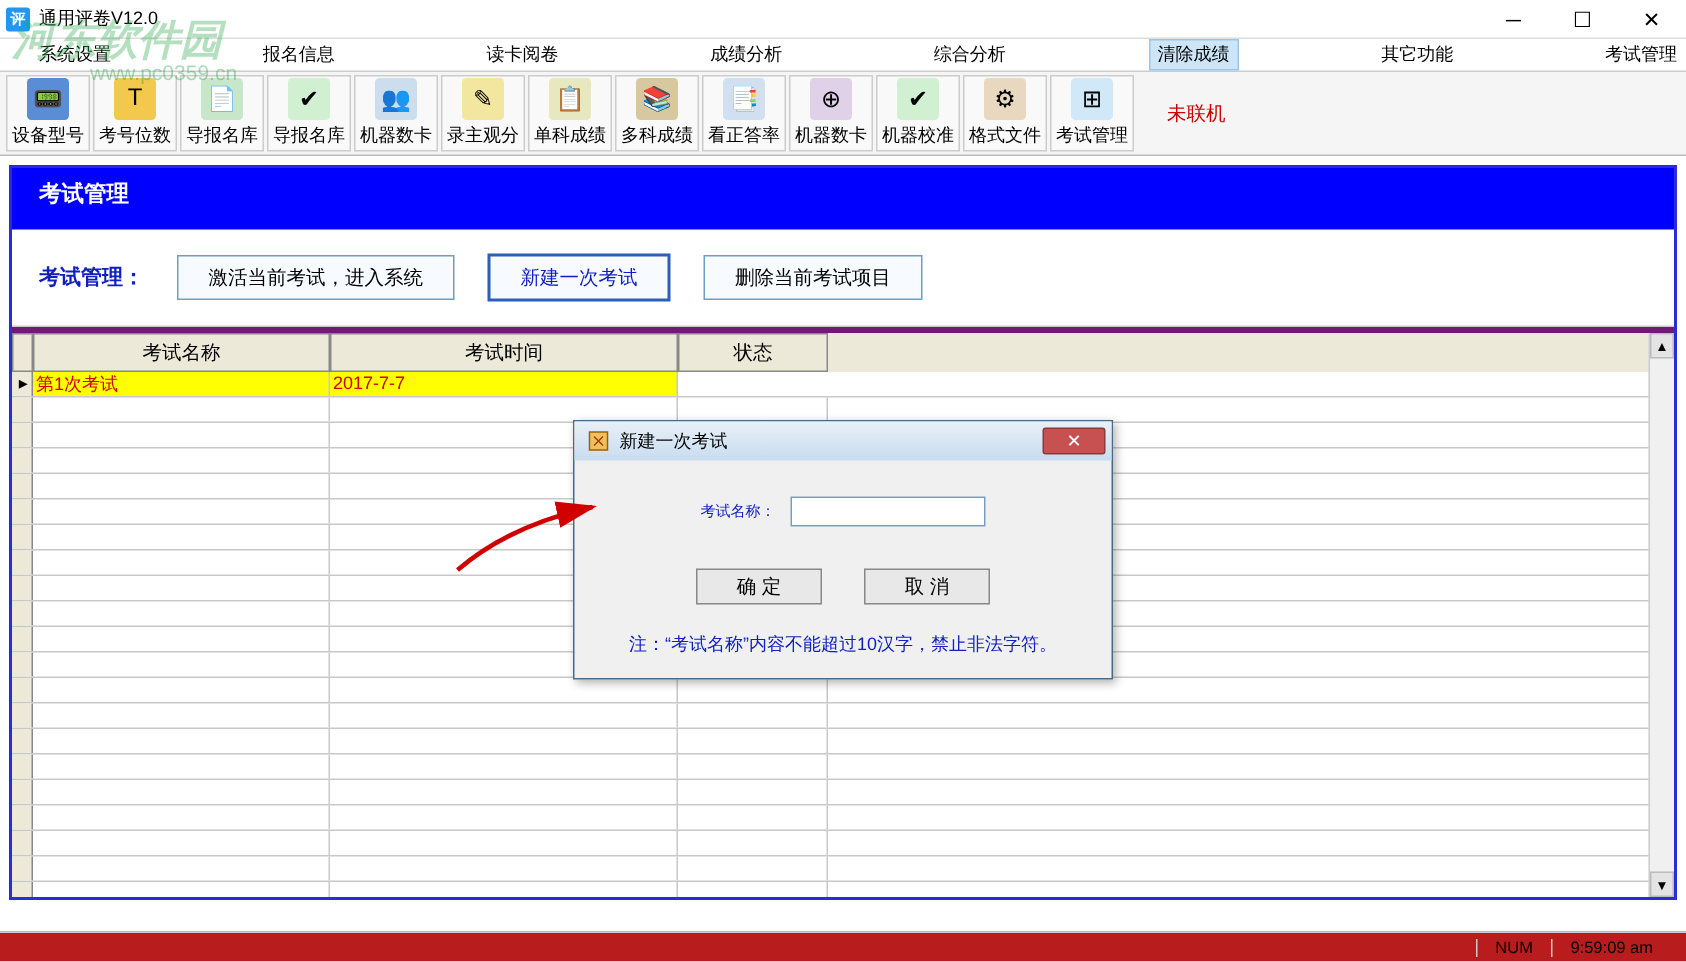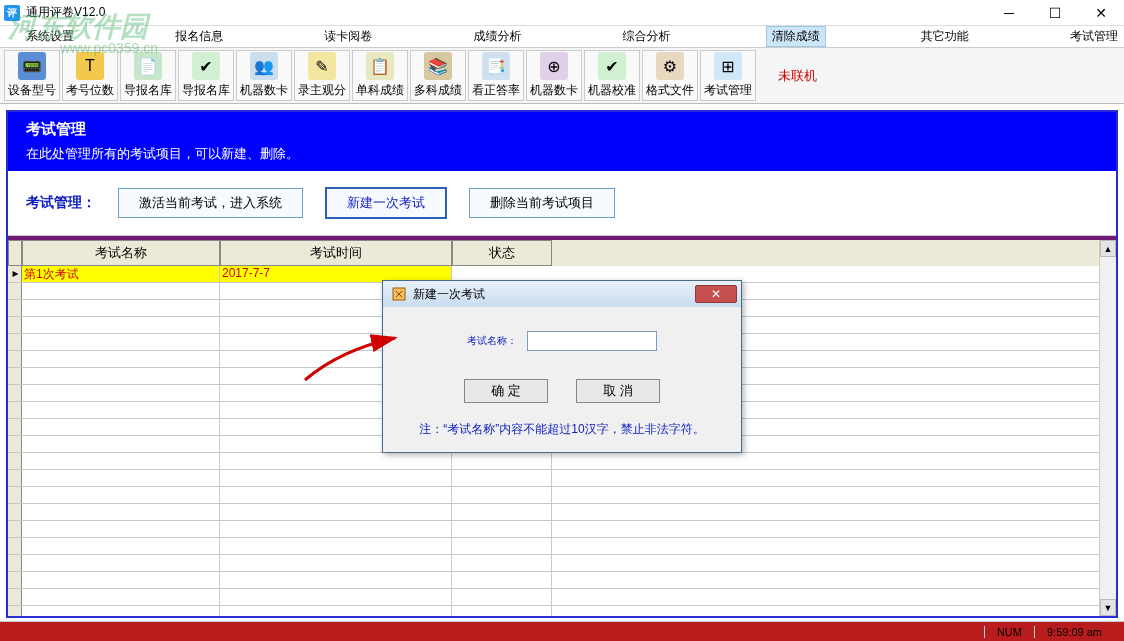--- a/index.html
+++ b/index.html
@@ -138,21 +138,20 @@
       <div class="ticon" style="background:#d0e8f8;font-size:16px;">⊞</div>
       <div class="tlabel">考试管理</div>
     </div>
     <div class="status-right">未联机</div>
   </div>
 
 <div class="content">
   <div class="blue-panel">
     <div class="blue-head">
       <div class="bh-title">考试管理</div>
-      <div class="bh-sub">在此处管理所有的考试项目，可以新建、删除。</div>
     </div>
     <div class="ops">
       <span class="lbl">考试管理：</span>
       <button class="btn">激活当前考试，进入系统</button>
       <button class="btn primary">新建一次考试</button>
       <button class="btn">删除当前考试项目</button>
     </div>
     <div class="gridwrap">
       <div class="grid">
         <div class="ghead">

